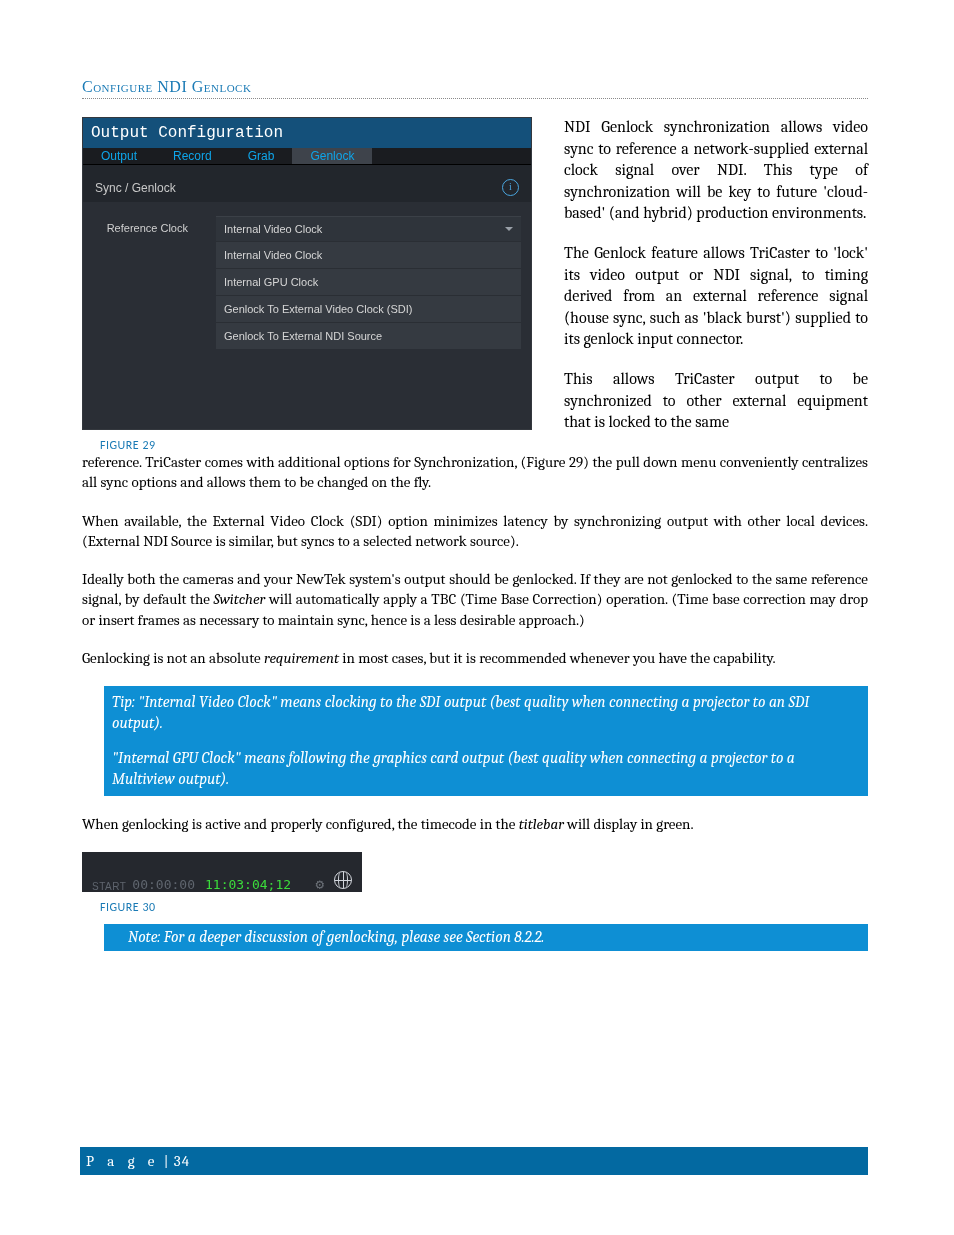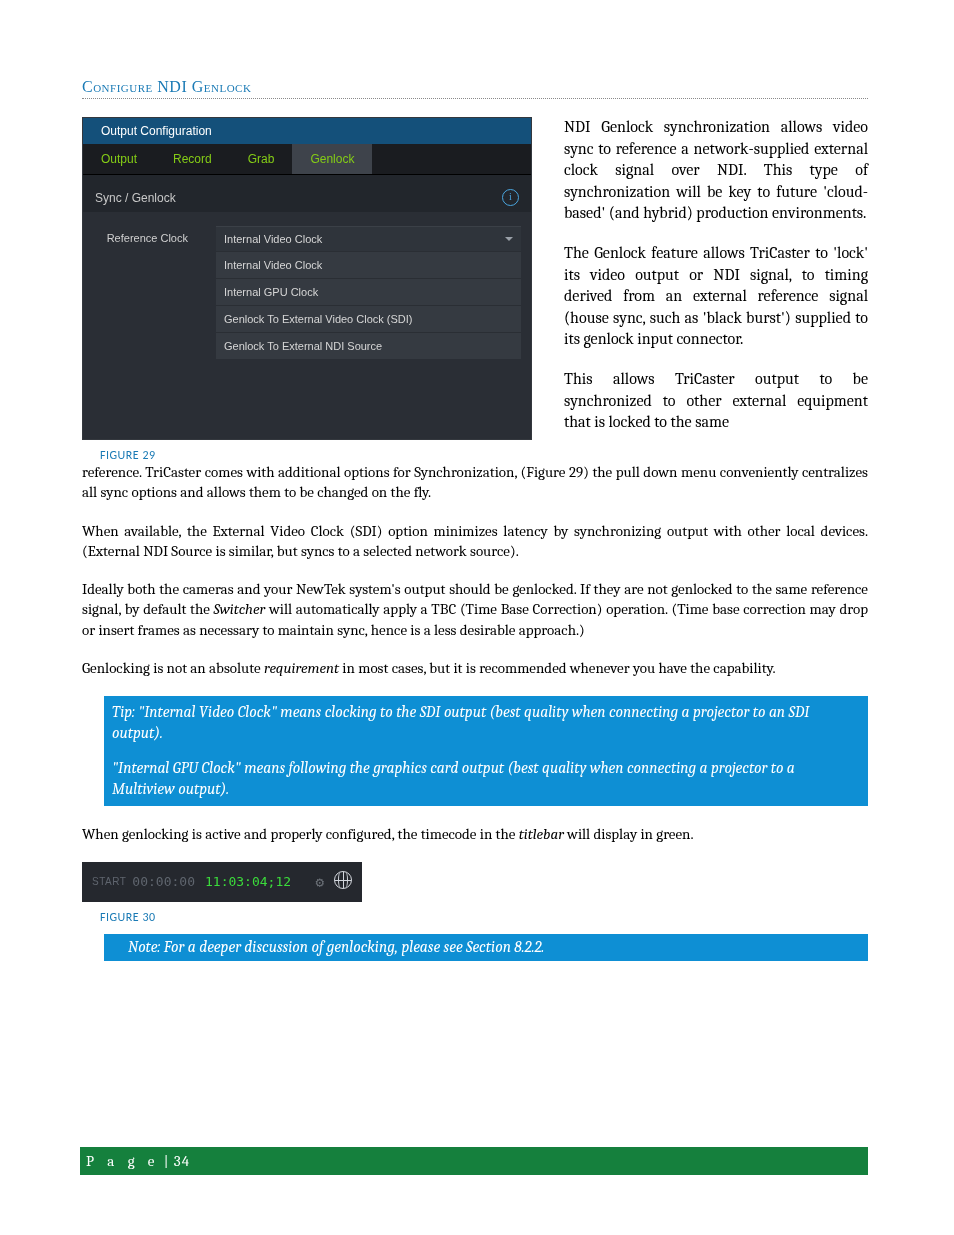--- a/index.html
+++ b/index.html
@@ -10,43 +10,43 @@
   .left-col{flex:0 0 448px;}
   .right-col{flex:1;font-size:16px;line-height:1.35;}
   .right-col p{margin:0 0 18px;text-align:justify;}
   .fig-label{font-family:Calibri,Arial,sans-serif;font-size:12px;color:#1A7AB5;margin:8px 0 0 18px;letter-spacing:.5px;}
   .body-p{font-size:15px;line-height:1.35;text-align:justify;margin:0 0 18px;}
   .tip-box{background:#0E8FD4;color:#fff;font-style:italic;font-family:Cambria,Georgia,serif;font-size:15.5px;line-height:1.35;padding:6px 8px;margin:10px 0 18px 22px;}
   .tip-box p{margin:0 0 14px;}
   .tip-box p:last-child{margin-bottom:0;}
   .note-box{background:#0E8FD4;color:#fff;font-style:italic;font-family:Cambria,Georgia,serif;font-size:15.5px;line-height:1.35;padding:3px 24px;margin:10px 0 0 22px;}
   .italic{font-style:italic;}
-  .footer-bar{position:absolute;left:80px;right:86px;bottom:60px;background:#15803d;color:#fff;font-family:Cambria,Georgia,serif;font-size:15px;letter-spacing:5px;padding:5px 6px;}
+  .footer-bar{position:absolute;left:80px;right:86px;bottom:60px;background:#0369a1;color:#fff;font-family:Cambria,Georgia,serif;font-size:15px;letter-spacing:5px;padding:5px 6px;}
   .footer-bar .pn{letter-spacing:1px;}
 
   
   .oc-panel{width:448px;background:#1f2227;border:1px solid #34383e;font-family:Arial,Helvetica,sans-serif;color:#dadada;font-size:12px;}
-  .oc-title{background:#14507a;color:#fff;font-size:12px;padding:6px 18px;}
+  .oc-title{background:#14507a;color:#fff;font-size:16px;padding:6px 8px;font-family:Liberation Mono, monospace;}
   .oc-tabs{display:flex;background:#1a1c20;border-bottom:1px solid #000;}
-  .oc-tab{padding:8px 18px;color:#84cc16;font-size:12px;}
+  .oc-tab{padding:1px 18px;color:#0ea5e9;font-size:12px;}
   .oc-tab.active{background:#3e434b;}
   .oc-section{padding:14px 12px 6px;color:#c8c8c8;display:flex;align-items:center;justify-content:space-between;background:#22262c;}
   .info-circ{width:15px;height:15px;border:1px solid #4aa6e0;border-radius:50%;color:#4aa6e0;font-size:10px;line-height:14px;text-align:center;font-family:Georgia,serif;}
   .oc-body{background:#2a2e35;padding:14px 10px 80px;}
   .oc-row{display:flex;align-items:stretch;}
   .oc-label{width:95px;text-align:right;color:#d0d0d0;font-size:11px;padding:6px 8px 0 0;line-height:1.2;}
   .oc-drop{flex:1;margin-left:20px;}
   .dd-sel{background:#2f343b;height:24px;display:flex;align-items:center;justify-content:space-between;padding:0 8px;color:#d6d6d6;font-size:11px;border-top:1px solid #3b4047;}
   .dd-caret{width:0;height:0;border-left:4px solid transparent;border-right:4px solid transparent;border-top:4px solid #9aa0a8;}
   .dd-list{background:#353a41;}
   .dd-item{height:26px;display:flex;align-items:center;padding:0 8px;color:#d6d6d6;font-size:11px;border-top:1px solid #2a2e34;}
 
   
   .tc-wrap{margin-top:10px;}
-  .tc-bar{width:260px;height:40px;background:#25282e;display:flex;align-items:center;padding:0 10px;font-family:"Lucida Console",Consolas,monospace;font-size:13px;}
+  .tc-bar{width:260px;height:40px;background:#25282e;display:flex;align-items:flex-end;padding:0 10px;font-family:"Lucida Console",Consolas,monospace;font-size:13px;}
   .tc-start{color:#5f656e;font-size:10px;letter-spacing:.5px;margin-right:6px;font-family:Arial,sans-serif;}
   .tc-zero{color:#5f656e;margin-right:10px;}
   .tc-green{color:#3bdc3b;margin-right:auto;}
   .tc-icon{color:#b9bec6;margin-left:10px;}
   .globe{width:16px;height:16px;border:1.5px solid #d2d6dc;border-radius:50%;position:relative;display:inline-block;}
   .globe::before{content:"";position:absolute;top:0;bottom:0;left:50%;width:1px;background:#d2d6dc;}
   .globe::after{content:"";position:absolute;left:0;right:0;top:50%;height:1px;background:#d2d6dc;}
   .globe-ell{position:absolute;top:0;bottom:0;left:3px;right:3px;border:1.5px solid #d2d6dc;border-radius:50%/100%;border-top:none;border-bottom:none;}
   .gear{color:#6c7178;font-size:14px;}
 </style>

